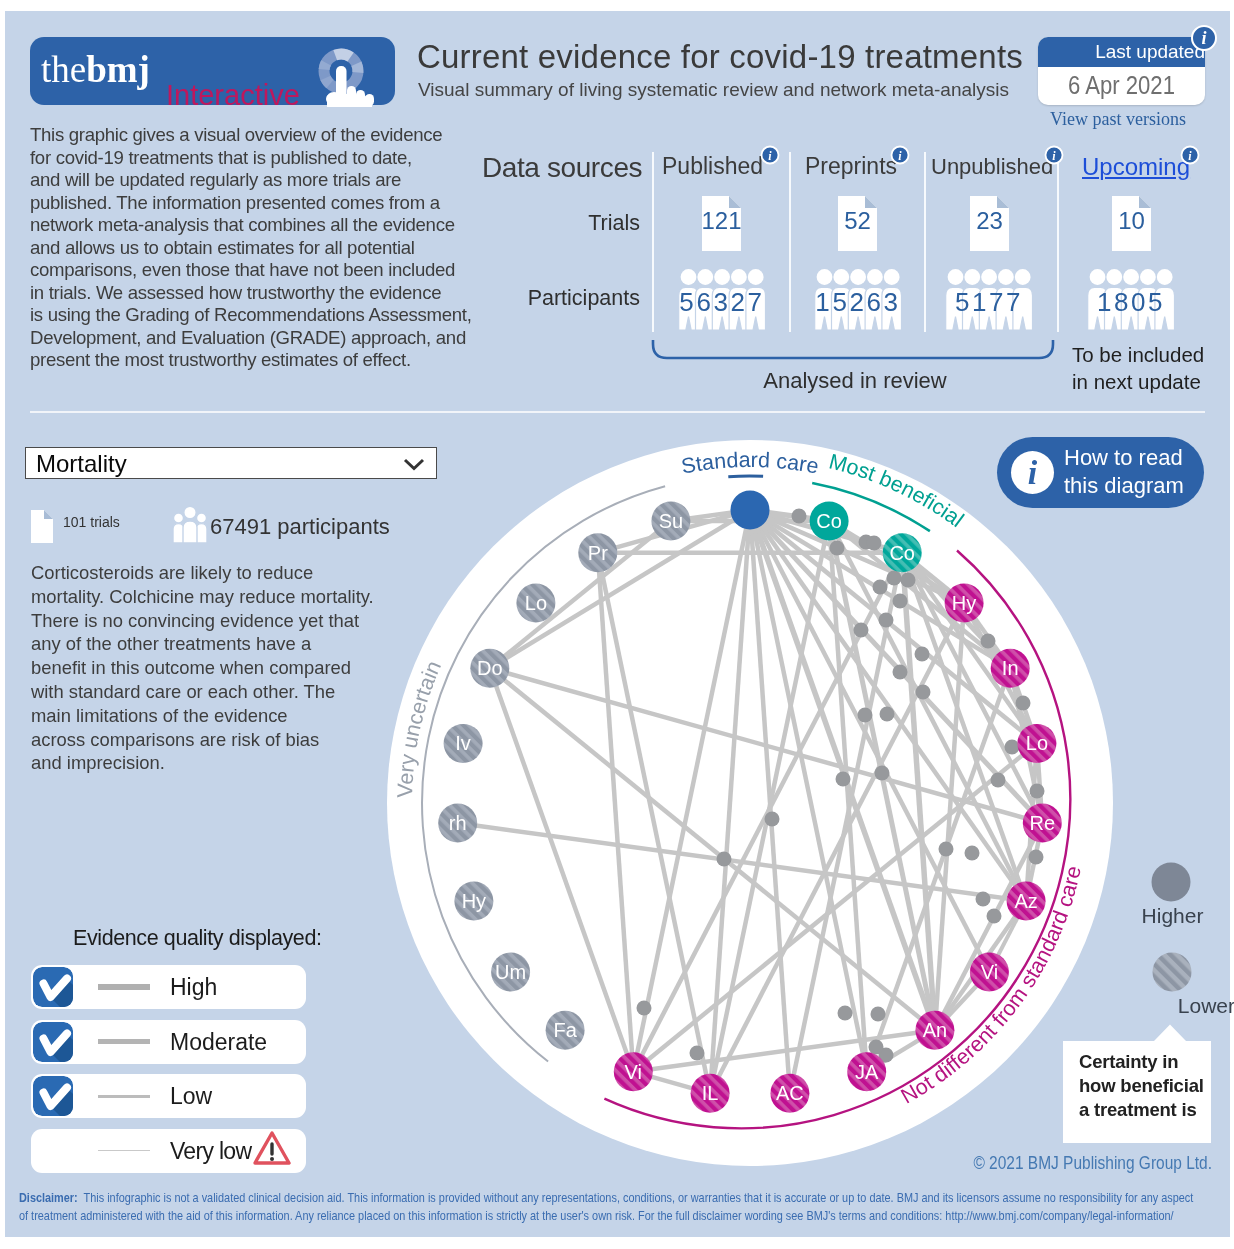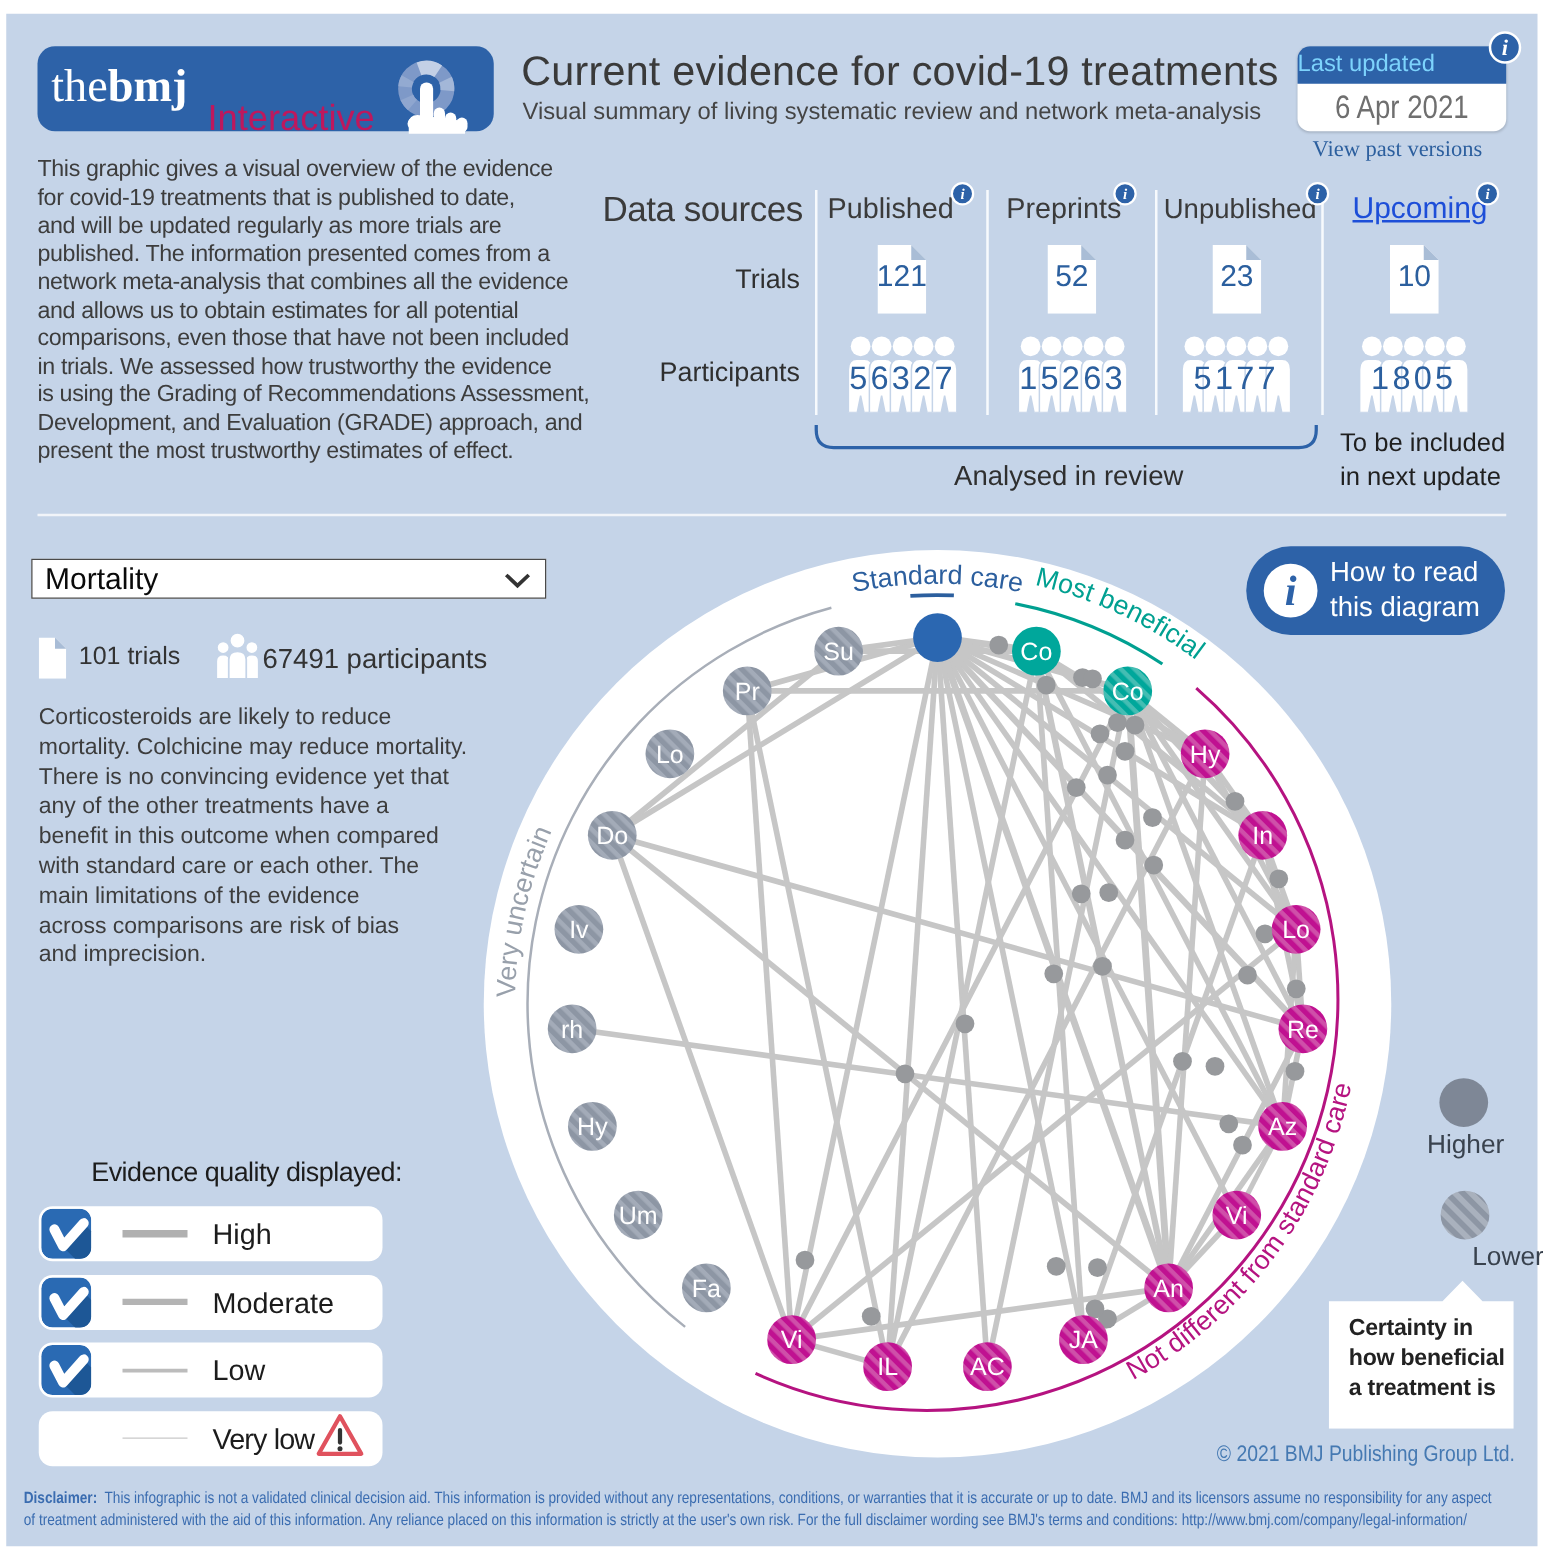--- a/index.html
+++ b/index.html
@@ -35,21 +35,21 @@
     <path d="M17,67 L17,59 Q17,52 24,52 L55,56 Q62,57 62,63 L62,67 Z"></path>
     <circle cx="21.5" cy="59" r="5.5"></circle>
   </g>
 </svg>
 
 <div class="abs" style="left:417px; top:38px; font-size:33px; letter-spacing:0.2px; color:#3a3a3a;">Current evidence for covid-19 treatments</div>
 <div class="abs" style="left:418px; top:79px; font-size:19px; color:#454545;">Visual summary of living systematic review and network meta-analysis</div>
 
 
 <div class="abs" style="left:1038px; top:37px; width:167px; height:68px; background:#fff; border-radius:10px; box-shadow:0 1px 2px rgba(0,0,0,.15);"></div>
-<div class="abs" style="left:1038px; top:37px; width:167px; height:30px; background:#2d62a8; border-radius:10px 10px 0 0; color:#7dd3fc; font-size:19px; text-align:left; line-height:30px;">Last updated</div>
+<div class="abs" style="left:1038px; top:37px; width:167px; height:30px; background:#2d62a8; border-radius:10px 10px 0 0; color:#ffffff; font-size:19px; text-align:right; line-height:30px;">Last updated</div>
 <div class="abs" style="left:1038px; top:67px; width:167px; font-size:26px; color:#6f6f6f; text-align:center; line-height:37px; transform:scaleX(0.85);">6 Apr 2021</div>
 <svg class="abs" style="left:1190px; top:24px;" width="28" height="28">
     <circle cx="14" cy="14" r="12" fill="#2d62a8" stroke="#fff" stroke-width="2"></circle>
     <text x="14" y="20" text-anchor="middle" fill="#fff" font-family="Liberation Serif,serif" font-style="italic" font-weight="bold" font-size="18">i</text>
   </svg>
 <div class="abs" style="left:1050px; top:109px; font-size:18px; color:#2c5f9e; white-space:nowrap;font-family:Liberation Serif, serif;">View past versions</div>
 
 
 <div class="abs" style="left:30px; top:124px; font-size:18.6px; letter-spacing:-0.3px; line-height:22.5px; color:#3d3d3d; white-space:nowrap;">This graphic gives a visual overview of the evidence<br>for covid-19 treatments that is published to date,<br>and will be updated regularly as more trials are<br>published. The information presented comes from a<br>network meta-analysis that combines all the evidence<br>and allows us to obtain estimates for all potential<br>comparisons, even those that have not been included<br>in trials. We assessed how trustworthy the evidence<br>is using the Grading of Recommendations Assessment,<br>Development, and Evaluation (GRADE) approach, and<br>present the most trustworthy estimates of effect.</div>
 
@@ -350,21 +350,21 @@
 <div class="abs" style="left:25px; top:447px; width:412px; height:32px; background:#fff; border:1.6px solid #4a4a4a;"></div>
 <div class="abs" style="left:36px; top:450px; font-size:24px; color:#0a0a0a;">Mortality</div>
 <svg class="abs" style="left:403px; top:458px;" width="22" height="13" fill="none">
     <path d="M2,2 L11,10.5 L20,2" stroke="#333" stroke-width="3"></path>
   </svg>
 
 <svg class="abs" style="left:31px; top:510px;" width="22" height="33">
     <path d="M0,0 H13 L22,9 V33 H0 Z" fill="#fff"></path>
     <path d="M13,0 L13,9 H22 Z" fill="#a8bcd6"></path>
   </svg>
-<div class="abs" style="left:63px; top:514px; font-size:20px; color:#333;">101 trials</div>
+<div class="abs" style="left:63px; top:514px; font-size:14px; color:#333;">101 trials</div>
 <svg class="abs" style="left:172px; top:505px;" width="36" height="39">
   <g fill="#fff" stroke="#c5d4e8" stroke-width="1.4">
   <circle cx="6.5" cy="13" r="5"></circle>
       <path d="M1,38 V24 Q1,18.6 6.5,18.6 Q12,18.6 12,24 V38 Z"></path>
   <circle cx="29.5" cy="13" r="5"></circle>
       <path d="M24,38 V24 Q24,18.6 29.5,18.6 Q35,18.6 35,24 V38 Z"></path>
   <circle cx="18" cy="7.5" r="6.2"></circle>
       <path d="M11,38 V22.5 Q11,16 18,16 Q25,16 25,22.5 V38 Z"></path>
   </g>
 </svg>

